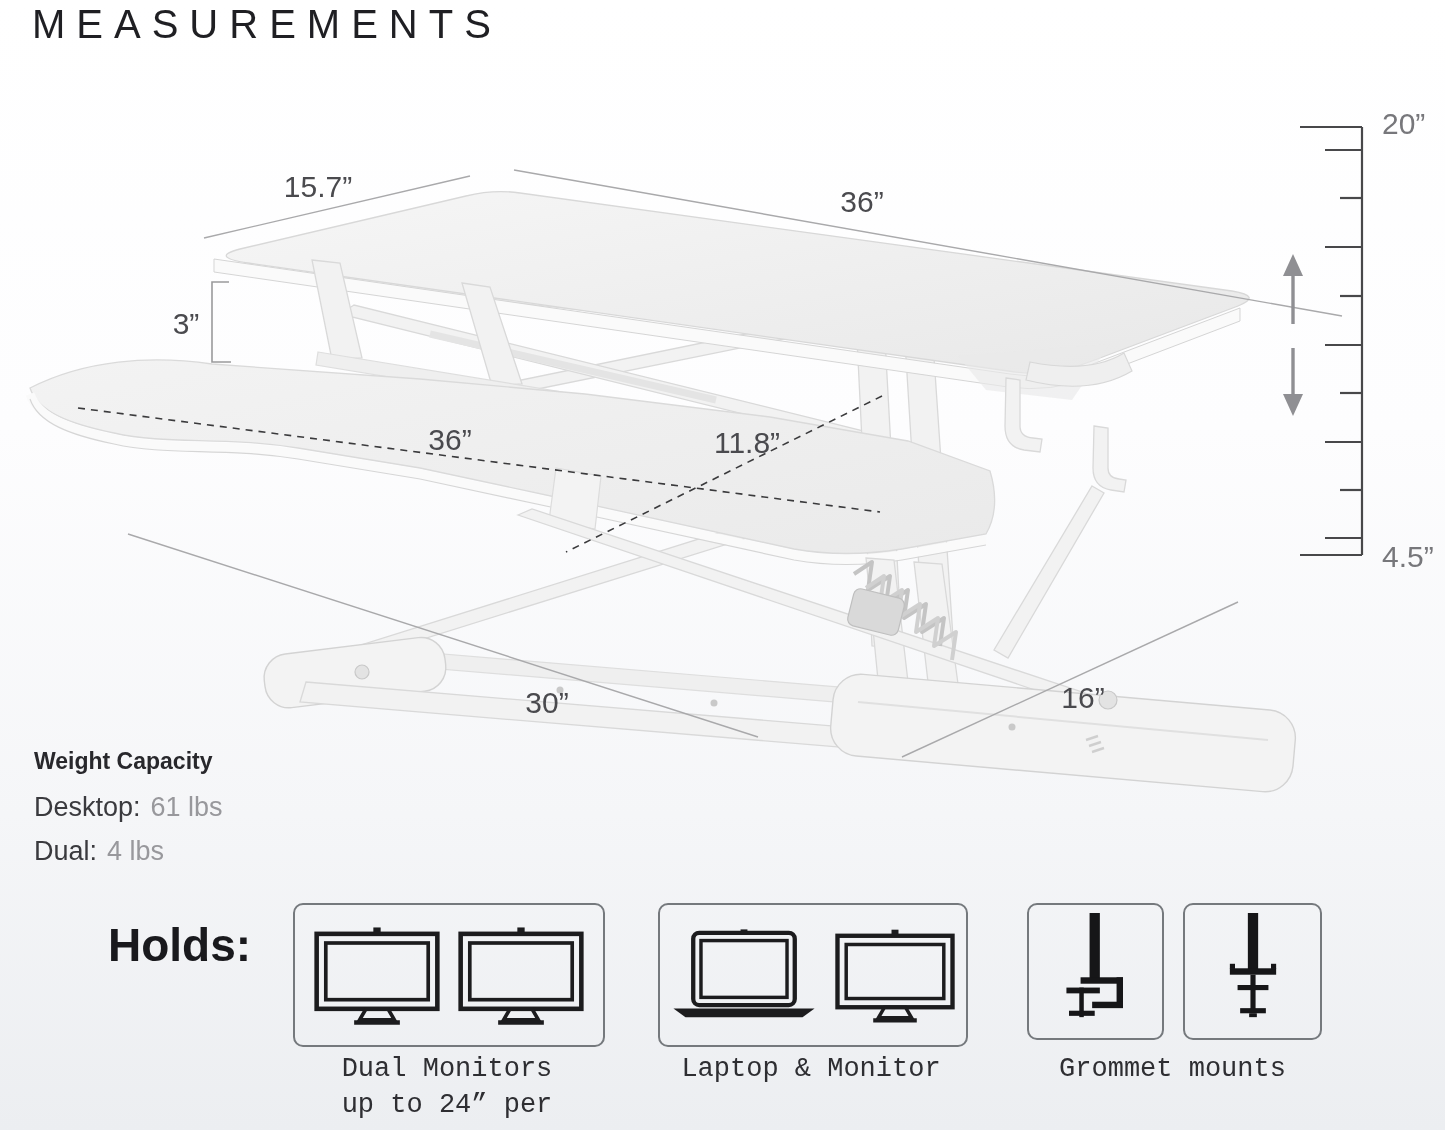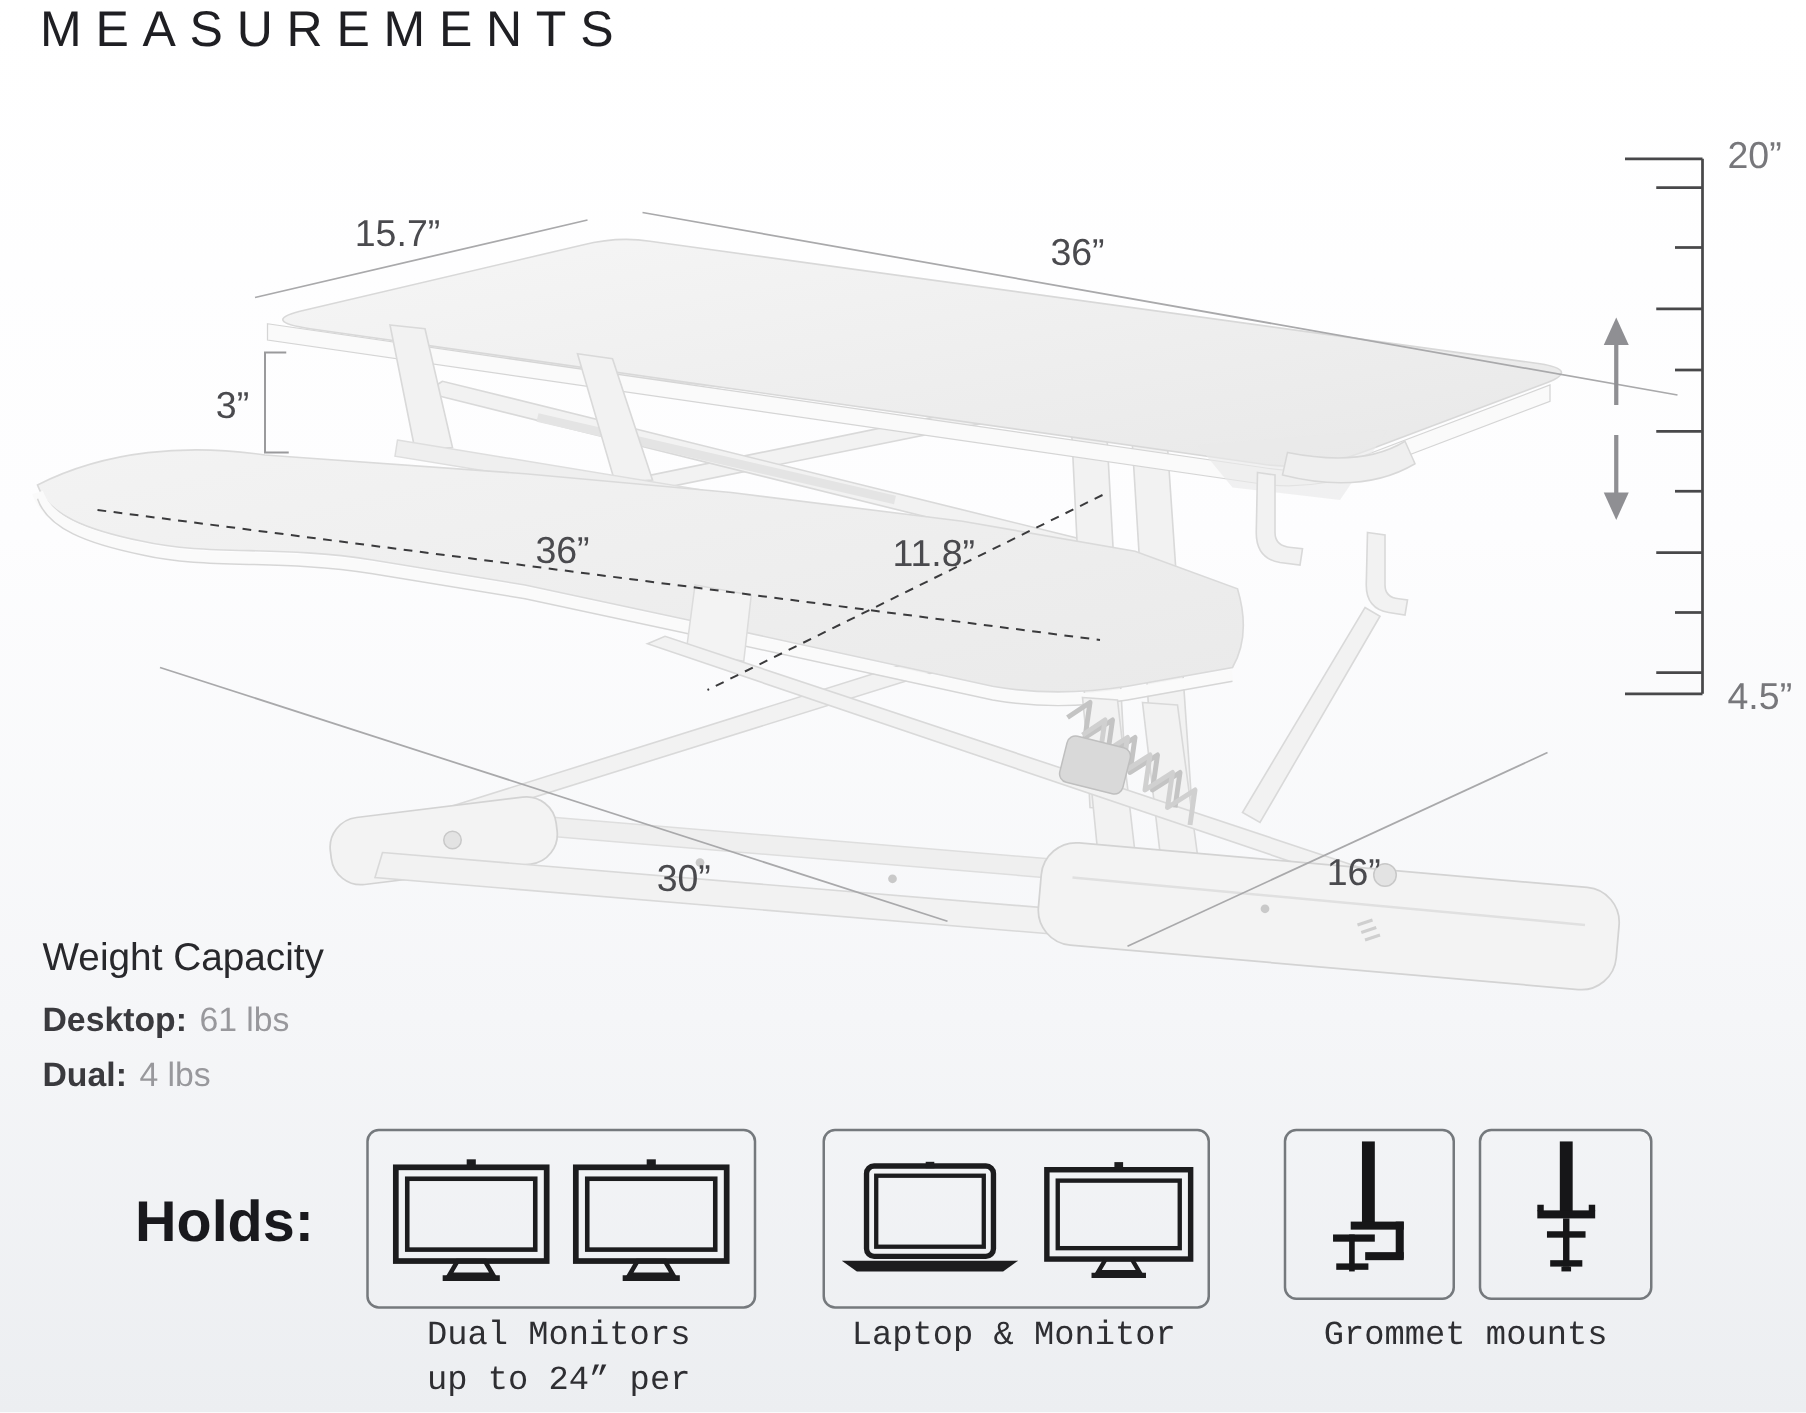--- a/index.html
+++ b/index.html
@@ -20,26 +20,26 @@
   .dimline{stroke:#a9a9ab;stroke-width:1.4;fill:none;}
   .dimtext{font-size:30px;fill:#4a4a4e;}
   .dash{stroke:#3a3a3c;stroke-width:1.6;fill:none;stroke-dasharray:7 6;}
   .ruler{stroke:#48484a;stroke-width:2.2;fill:none;}
   .rulertext{font-size:30px;fill:#77777b;}
   .arrow{stroke:#8f8f93;stroke-width:3.4;}
   .arrowhead{fill:#8f8f93;}
   svg text{font-family:"Liberation Sans",sans-serif;}
   
   .weight-block{position:absolute;left:34px;top:748px;}
-  .wc-heading{font-size:31px;font-weight:normal;color:#28282c;margin-bottom:17px;}
+  .wc-heading{font-size:23px;font-weight:bold;color:#28282c;margin-bottom:17px;}
   .wc-line{font-size:27px;margin-bottom:13px;}
-  .wc-label{font-weight:bold;color:#3a3a3e;margin-right:10px;}
+  .wc-label{font-weight:normal;color:#3a3a3e;margin-right:10px;}
   .wc-value{color:#98989c;}
   
-  .holds-heading{position:absolute;left:108px;top:950px;font-size:46px;font-weight:bold;color:#19191d;}
+  .holds-heading{position:absolute;left:108px;top:918px;font-size:46px;font-weight:bold;color:#19191d;}
   .hbox{
     position:absolute;top:903px;border:2px solid #75797d;border-radius:10px;
     display:flex;align-items:center;justify-content:center;gap:16px;
   }
   .hbox1{left:293px;width:308px;height:140px;}
   .hbox2{left:658px;width:306px;height:140px;}
   .hbox3{left:1027px;width:133px;height:133px;}
   .hbox4{left:1183px;width:135px;height:133px;}
   .caption{position:absolute;text-align:center;font-size:27px;color:#2e2e32;line-height:36px;top:1051px;font-family:Liberation Mono, monospace;}
   .cap1{left:293px;width:308px;}

